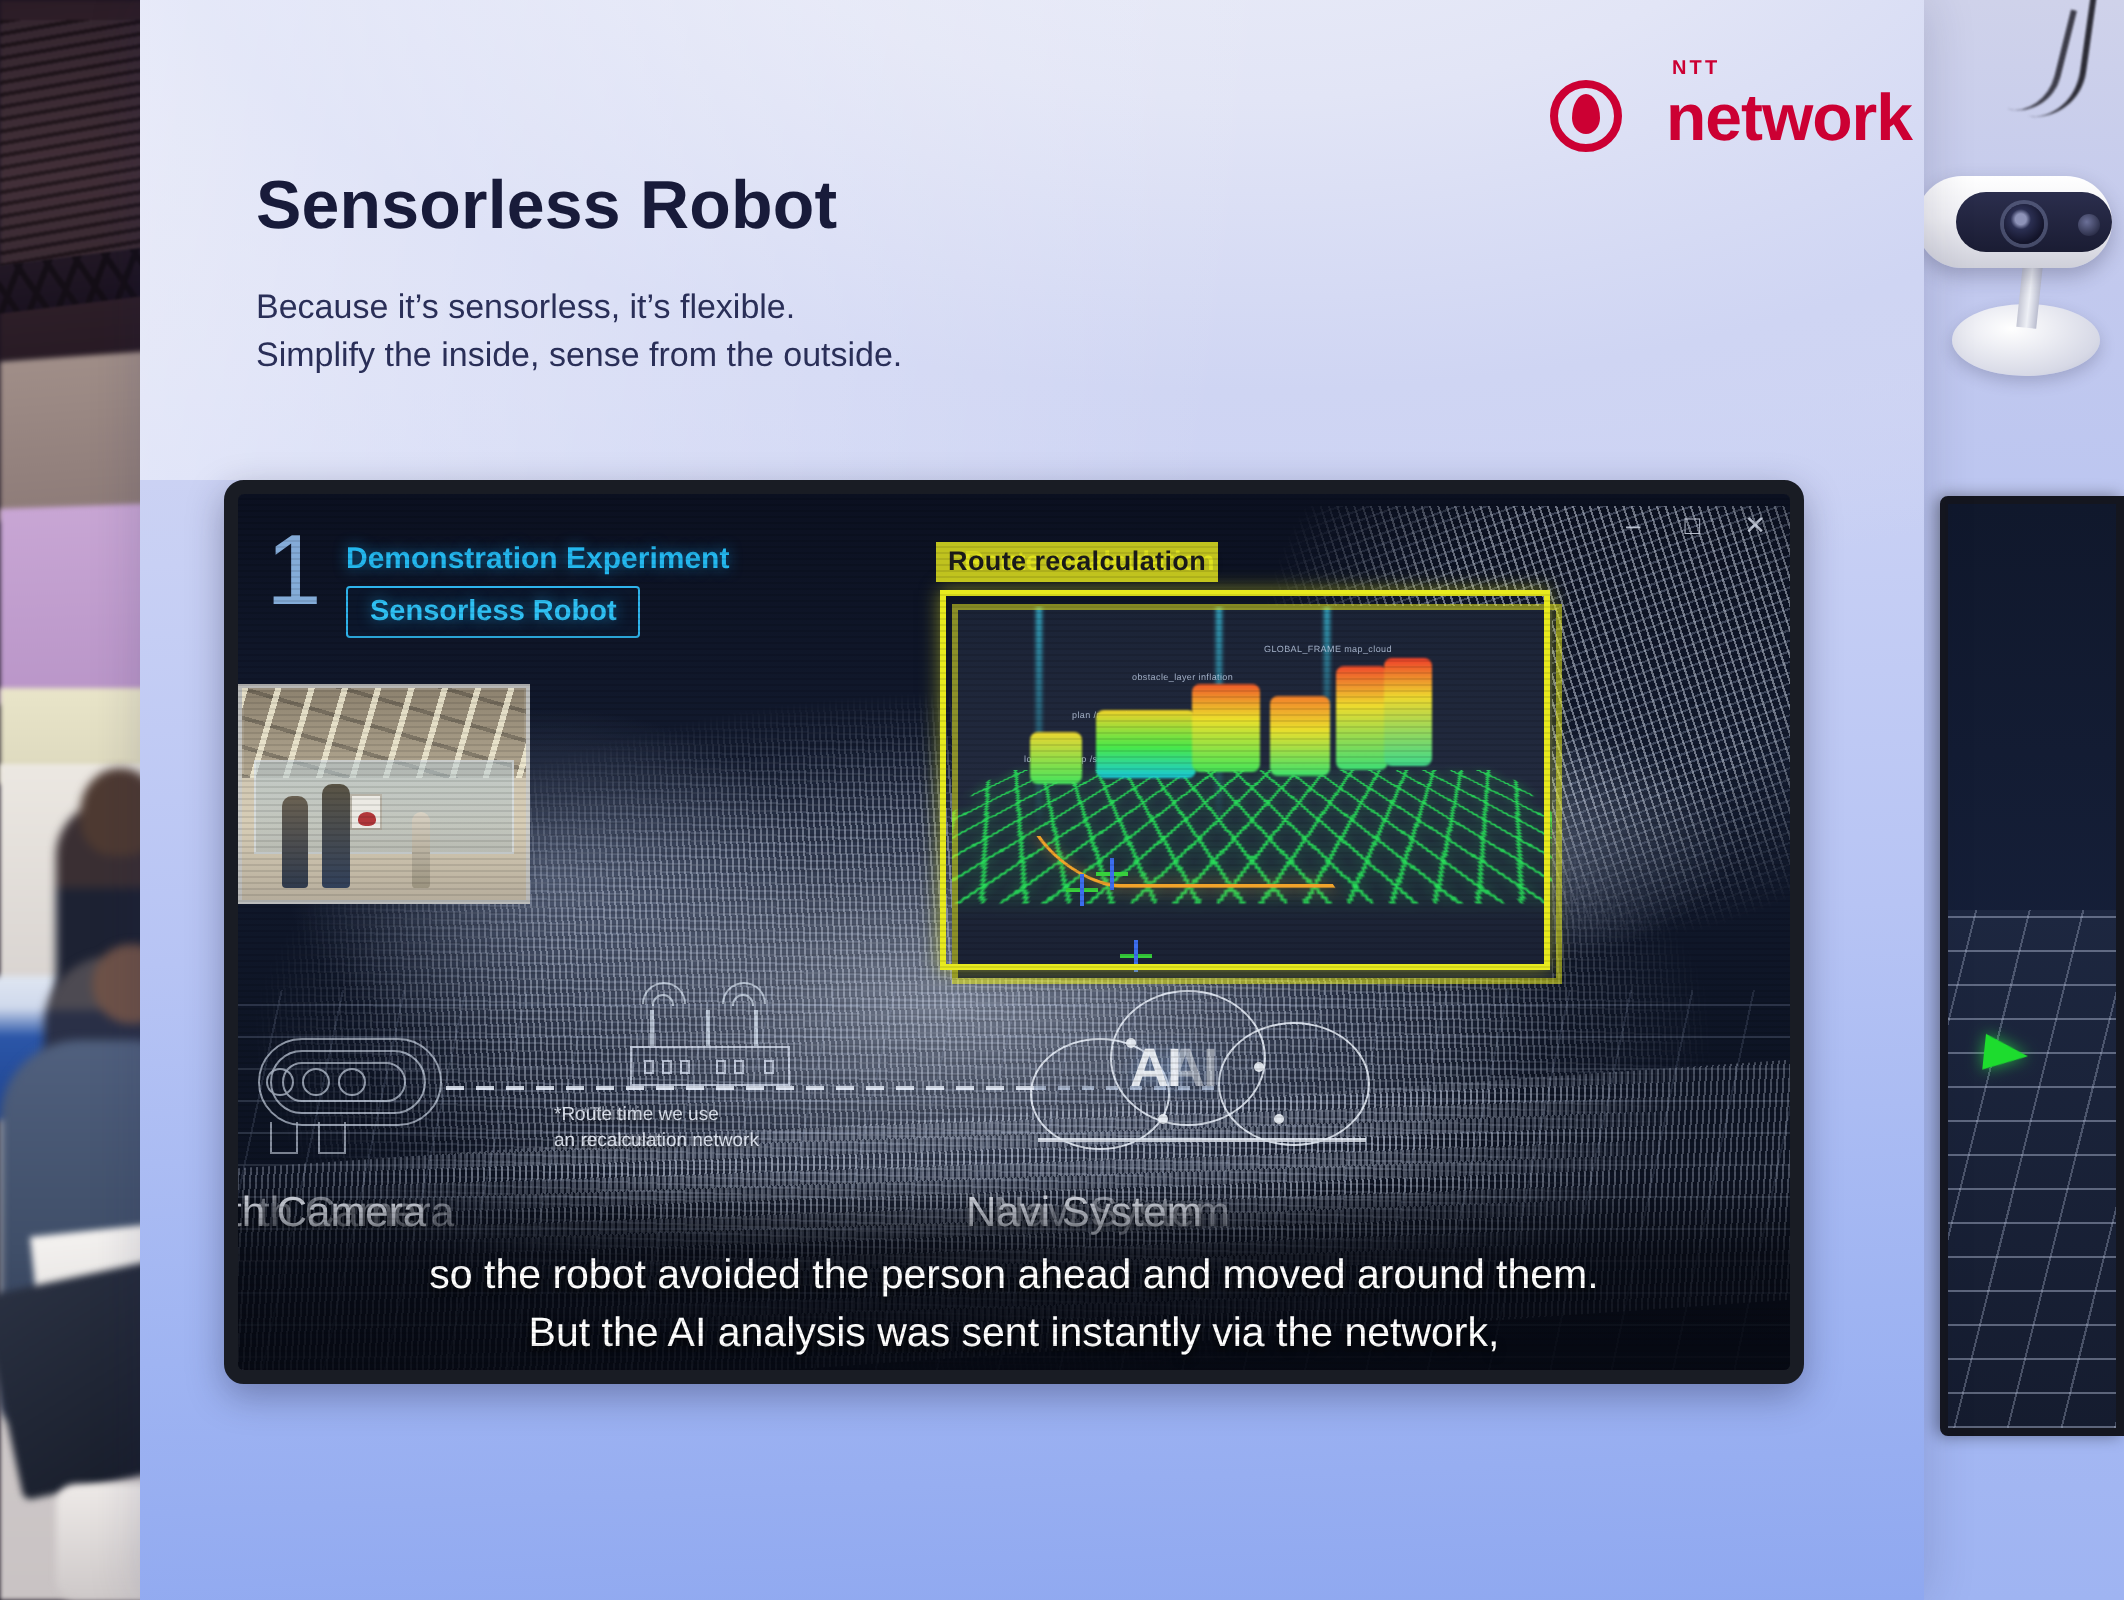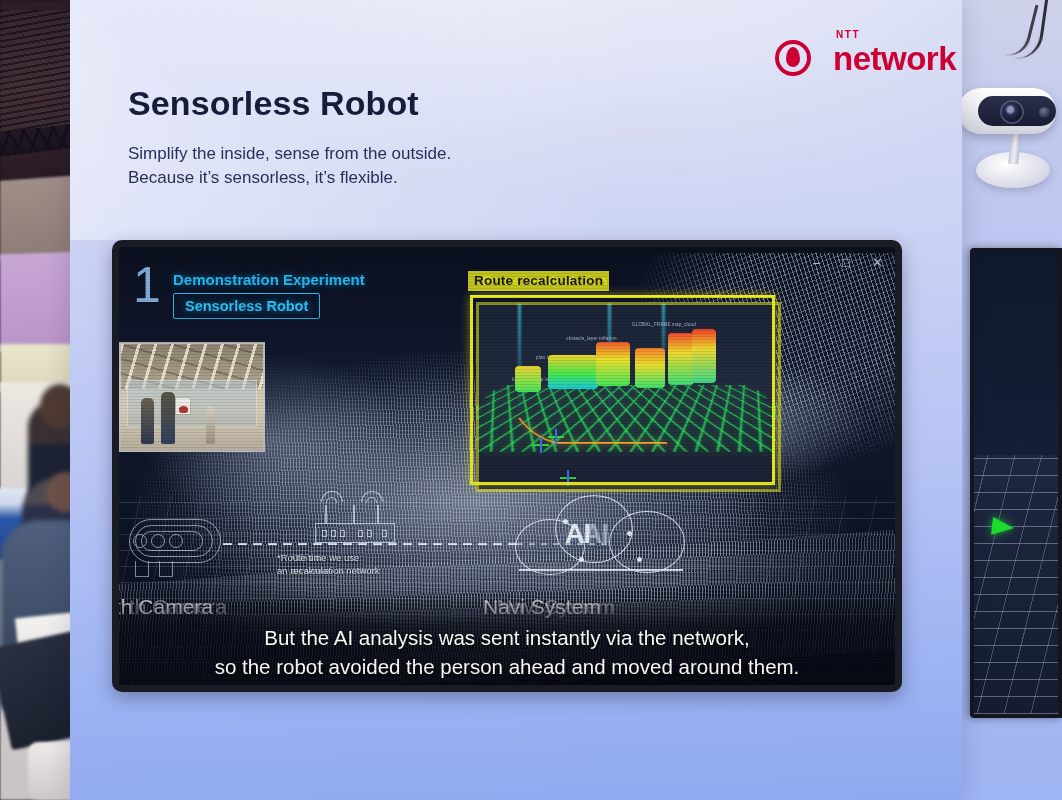--- a/index.html
+++ b/index.html
@@ -352,22 +352,22 @@
     <div class="grid"></div>
     <div class="arrow"></div>
   </div>
 
   <div class="panel">
     <div class="panel-sheen"></div>
 
     <div class="poster-title">Sensorless Robot</div>
 
     <div class="poster-sub">
+      <div>Because it’s sensorless, it’s flexible.</div>
       <div>Simplify the inside, sense from the outside.</div>
-      <div>Because it’s sensorless, it’s flexible.</div>
     </div>
 
     <div class="logo">
       <div class="logo-mark"></div>
       <div class="logo-text">
         <div class="logo-ntt">NTT</div>
         <div class="logo-word">network</div>
       </div>
     </div>
 
@@ -482,21 +482,21 @@
           <div>an recalculation network</div>
         </div>
 
         <div class="lbl-left ghost">th Camera</div>
         <div class="lbl-left">th Camera</div>
         <div class="lbl-right ghost">Navi System</div>
         <div class="lbl-right">Navi System</div>
 
         <div class="caption-scrim"></div>
         <div class="caption">
+          <div>so the robot avoided the person ahead and moved around them.</div>
           <div>But the AI analysis was sent instantly via the network,</div>
-          <div>so the robot avoided the person ahead and moved around them.</div>
         </div>
 
         <div class="screen-scanlines"></div>
       </div>
     </div>
   </div>
 </div>
 
 </body></html>

